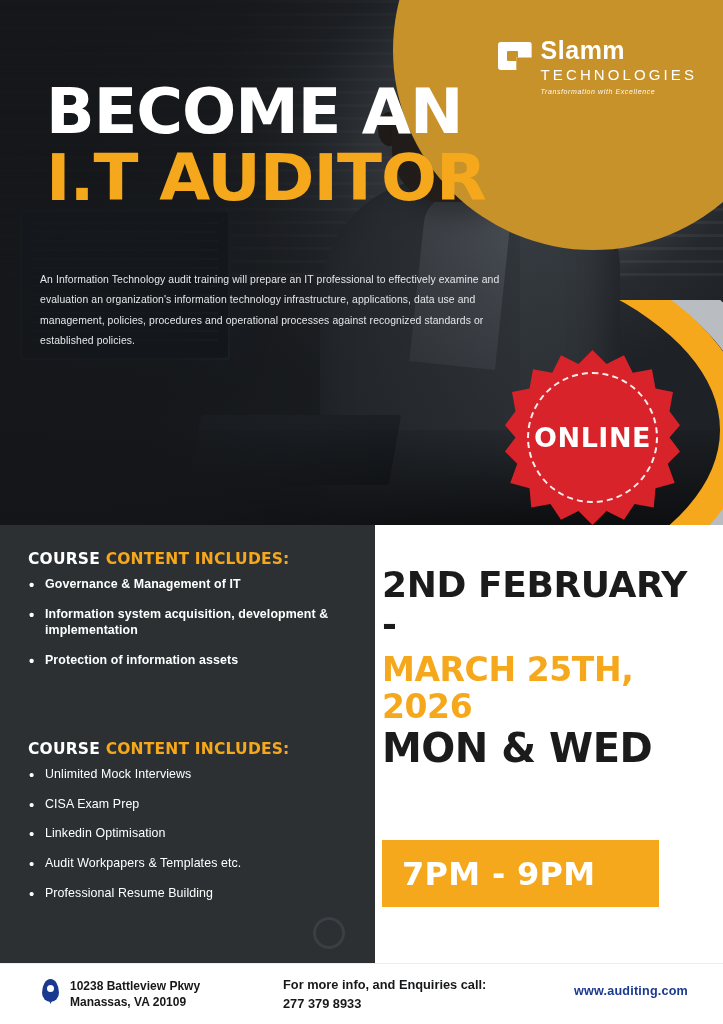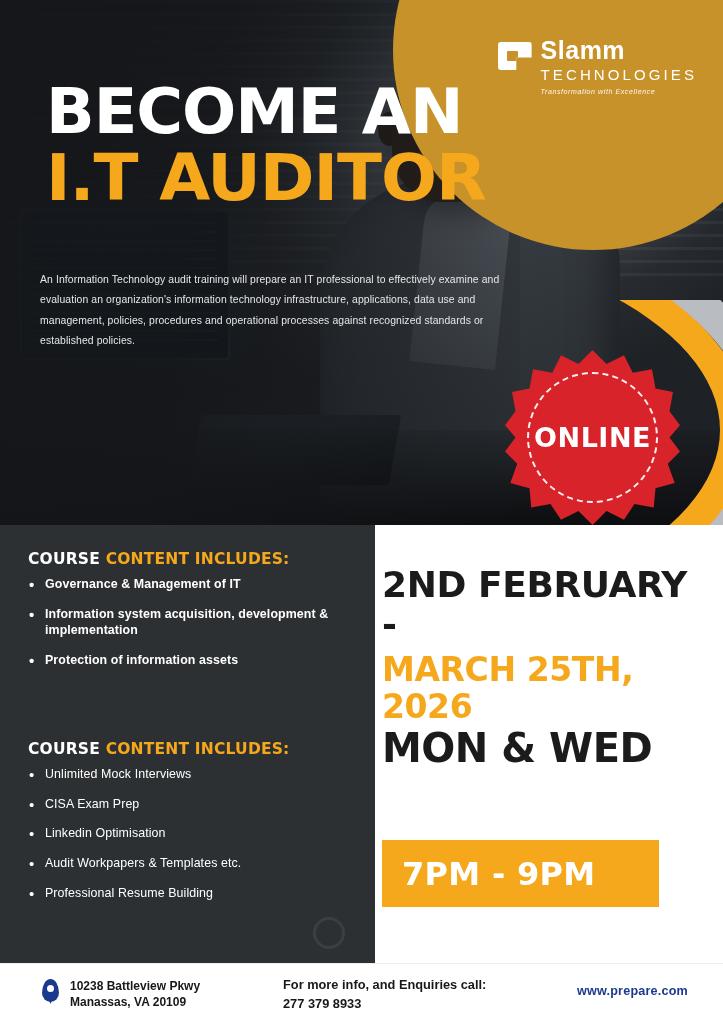--- a/index.html
+++ b/index.html
@@ -357,15 +357,15 @@
   <div class="footer"></div>
   <div class="pin"></div>
   <div class="addr">
     <div>10238 Battleview Pkwy</div>
     <div>Manassas, VA 20109</div>
   </div>
   <div class="enq">
     <div>For more info, and Enquiries call:</div>
     <div>277 379 8933</div>
   </div>
-  <div class="web">www.prepare.com</div>
+  <div class="web">www.auditing.com</div>
 
 </div>
 
 </body></html>

